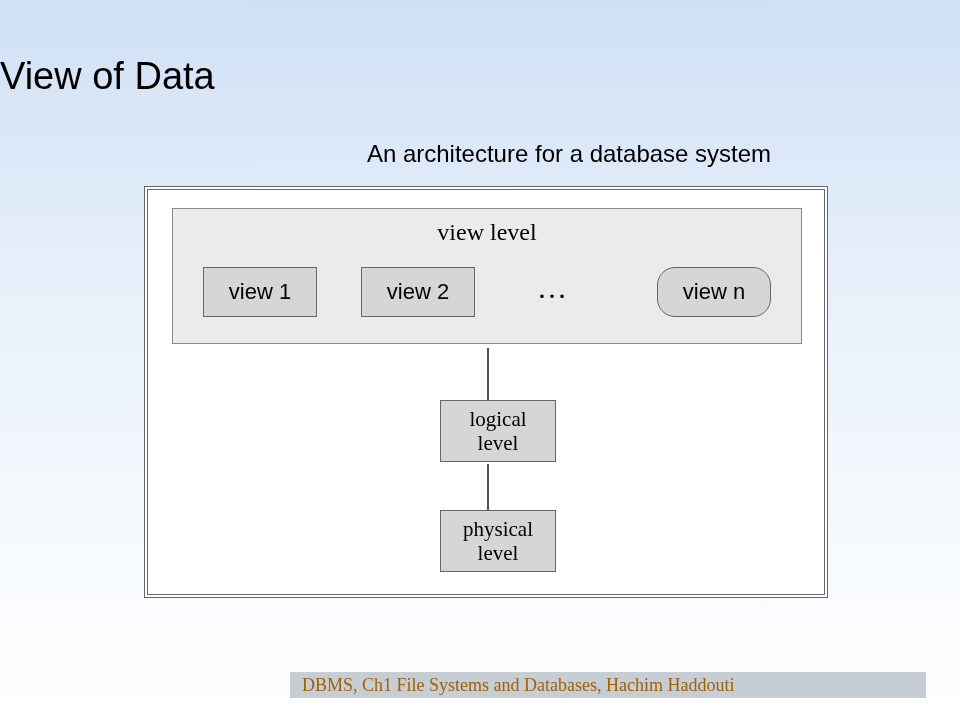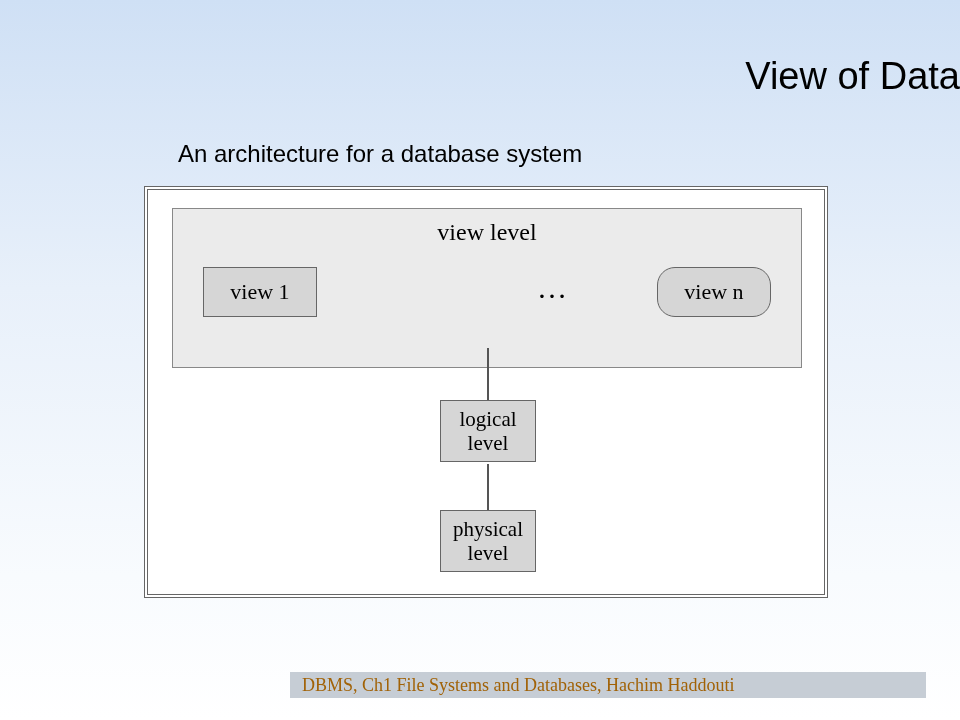--- a/index.html
+++ b/index.html
@@ -1,29 +1,30 @@
 <!DOCTYPE html>
 <html><head>
   <meta charset="utf-8">
   <style>
     * {
       margin: 0;
       padding: 0;
       box-sizing: border-box;
+      text-align: center;
     }
     body {
       width: 960px;
       height: 720px;
       background: linear-gradient(to bottom, #cfe0f5 0%, #e8f0fa 40%, #f8fbfe 80%, #ffffff 100%);
       font-family: Arial, Helvetica, sans-serif;
       position: relative;
       overflow: hidden;
     }
     .title {
-      text-align: right;
+      text-align: left;
       font-size: 38px;
       color: #000;
       padding-top: 55px;
       font-weight: normal;
     }
     .subtitle {
       font-size: 24px;
       color: #000;
       margin-left: 178px;
       margin-top: 42px;
@@ -36,21 +37,21 @@
       margin-top: 18px;
       border: 4px double #666;
       background: #fff;
       position: relative;
     }
     .view-level-container {
       position: absolute;
       top: 18px;
       left: 24px;
       width: 630px;
-      height: 160px;
+      height: 136px;
       background: #ebebeb;
       border: 1px solid #888;
     }
     .view-level-label {
       position: absolute;
       top: 10px;
       left: 50%;
       transform: translateX(-50%);
       font-family: 'Times New Roman', Times, serif;
       font-size: 24px;
@@ -58,38 +59,38 @@
     }
     .view-box {
       position: absolute;
       width: 114px;
       height: 50px;
       background: #d6d6d6;
       border: 1px solid #666;
       display: flex;
       align-items: center;
       justify-content: center;
-      font-family: Liberation Serif, serif;
+      font-family: Liberation Sans, sans-serif;
       font-size: 22px;
       top: 58px;
     }
     .view1 { left: 30px; }
     .view2 { left: 188px; }
     .viewN { left: 484px; border-radius: 18px; }
     .ellipsis {
       position: absolute;
       top: 62px;
       left: 364px;
       font-family: 'Times New Roman', Times, serif;
       font-size: 30px;
       letter-spacing: 5px;
     }
     .small-box {
       position: absolute;
-      width: 96px;
+      width: 116px;
       background: #d6d6d6;
       border: 1px solid #666;
       display: flex;
       flex-direction: column;
       align-items: center;
       justify-content: center;
       font-family: 'Times New Roman', Times, serif;
       font-size: 21px;
       line-height: 1.15;
       left: 292px;
@@ -137,20 +138,21 @@
 <body>
 
 <h1 class="title">View of Data</h1>
 <div class="subtitle">An architecture for a database system</div>
 
 <div class="diagram-frame">
 
   <div class="view-level-container">
     <div class="view-level-label">view level</div>
     <div class="view-box view1">view 1</div>
+    <div class="view-box view2">view 2</div>
     <div class="ellipsis">…</div>
     <div class="view-box viewN">view n</div>
   </div>
 
   <div class="connector connector-top"></div>
 
   <div class="small-box logical-box">
     <span>logical</span>
     <span>level</span>
   </div>

